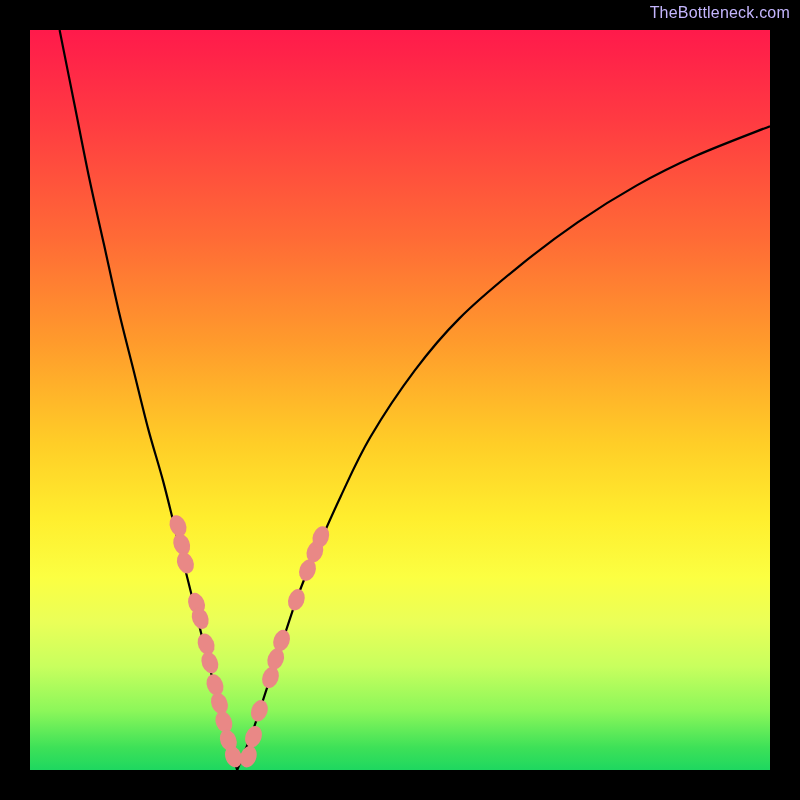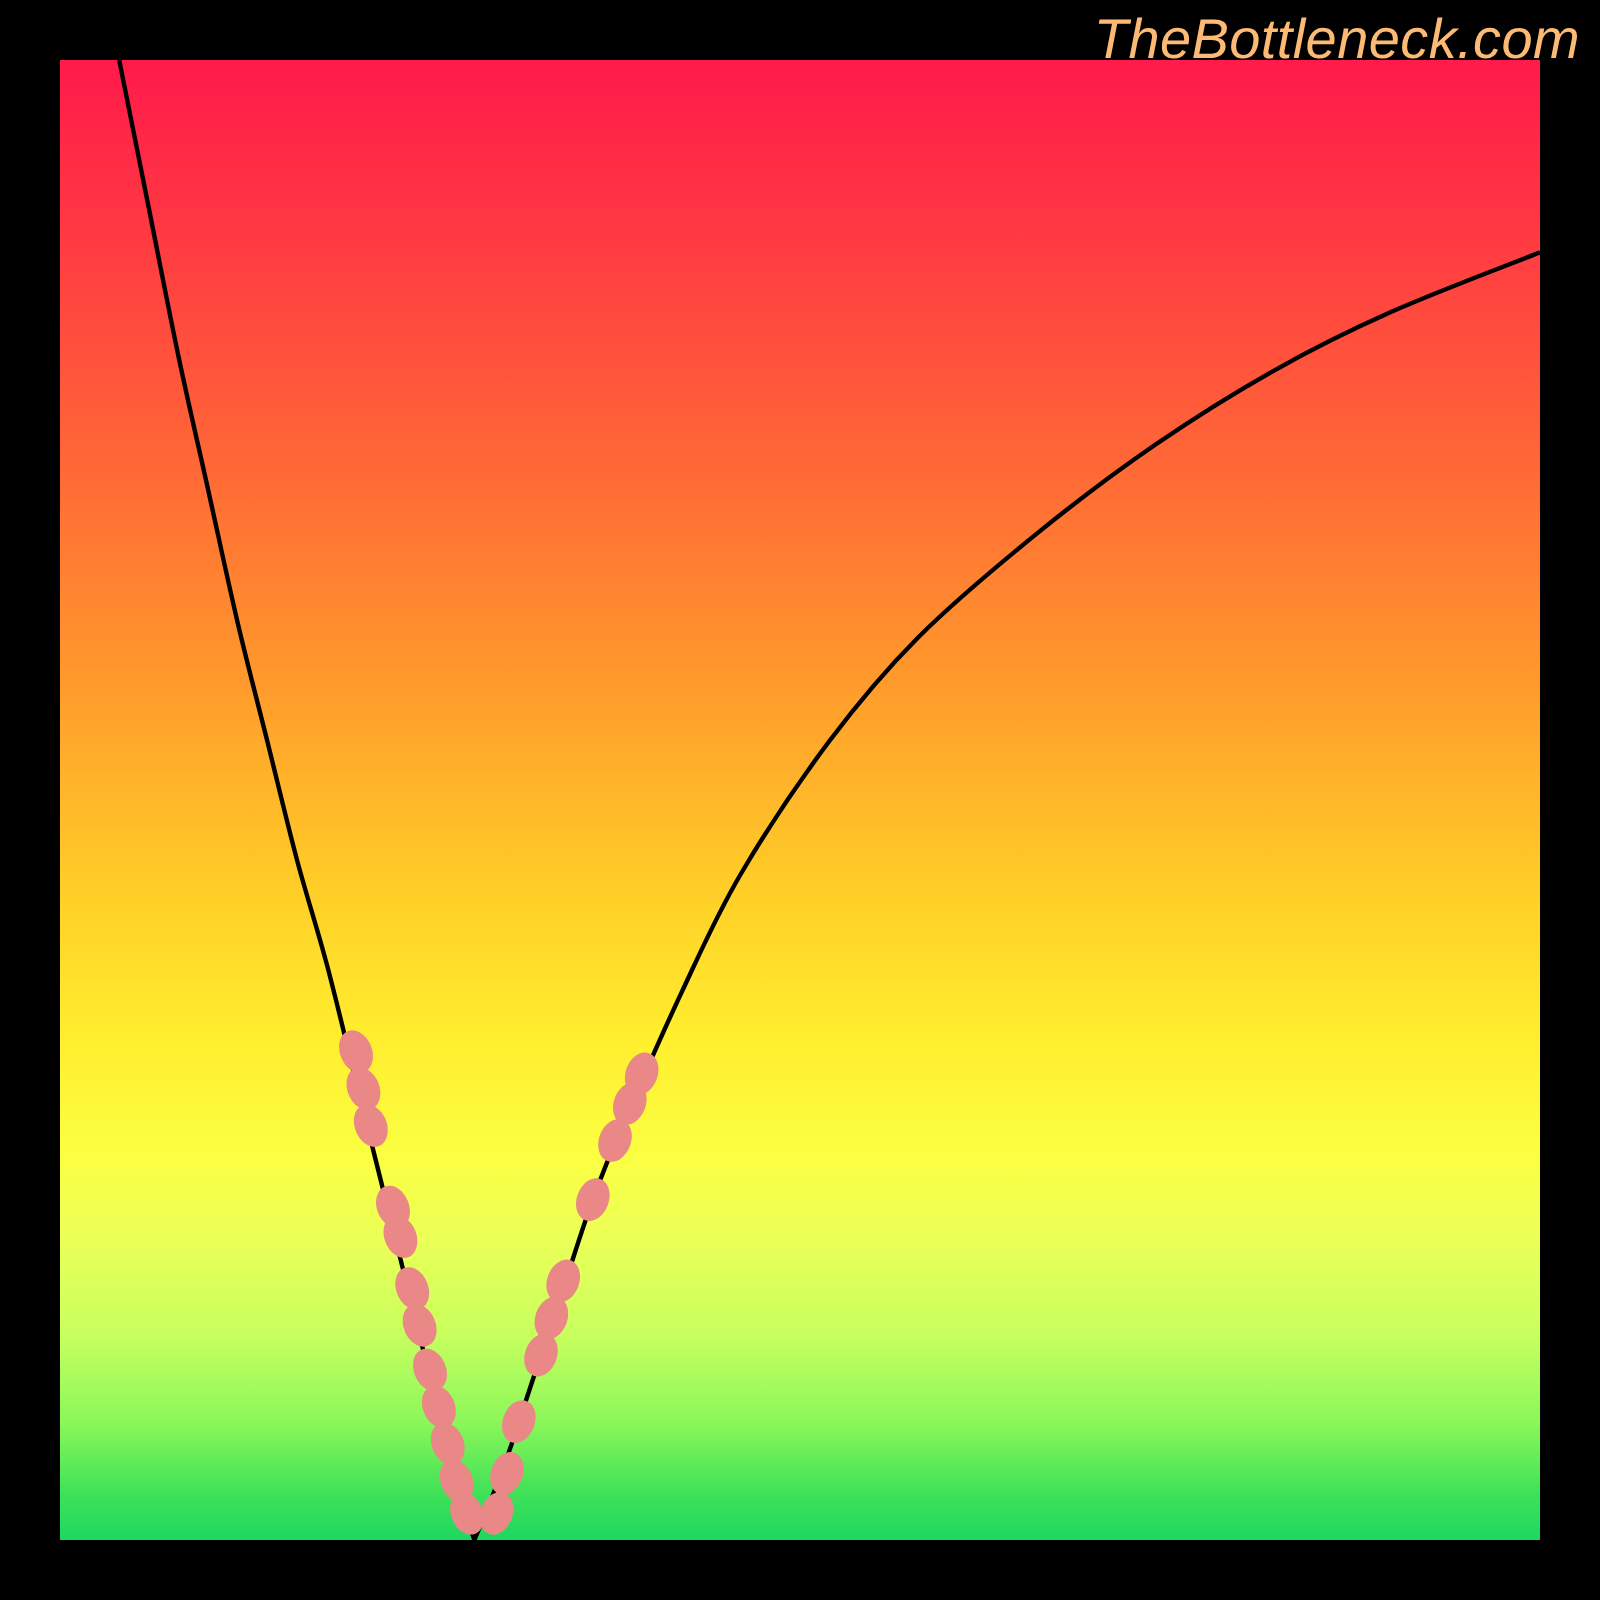--- a/index.html
+++ b/index.html
@@ -38,26 +38,25 @@
       #c8ff5e 86%,
       #8cf75a 92%,
       #3de158 97%,
       #1ed760 100%
     );
   }
   .watermark {
     position: absolute;
     top: 4px;
     right: 10px;
-    color: #fdba74;
-    font-size: 28px;
+    color: #c4b5fd;
+    font-size: 16px;
     font-weight: 500;
     letter-spacing: 0.2px;
     user-select: none;
-    font-style: italic;
   }
   svg {
     position: absolute;
     left: 0;
     top: 0;
   }
   .curve {
     fill: none;
     stroke: #000;
     stroke-width: 2.2;

